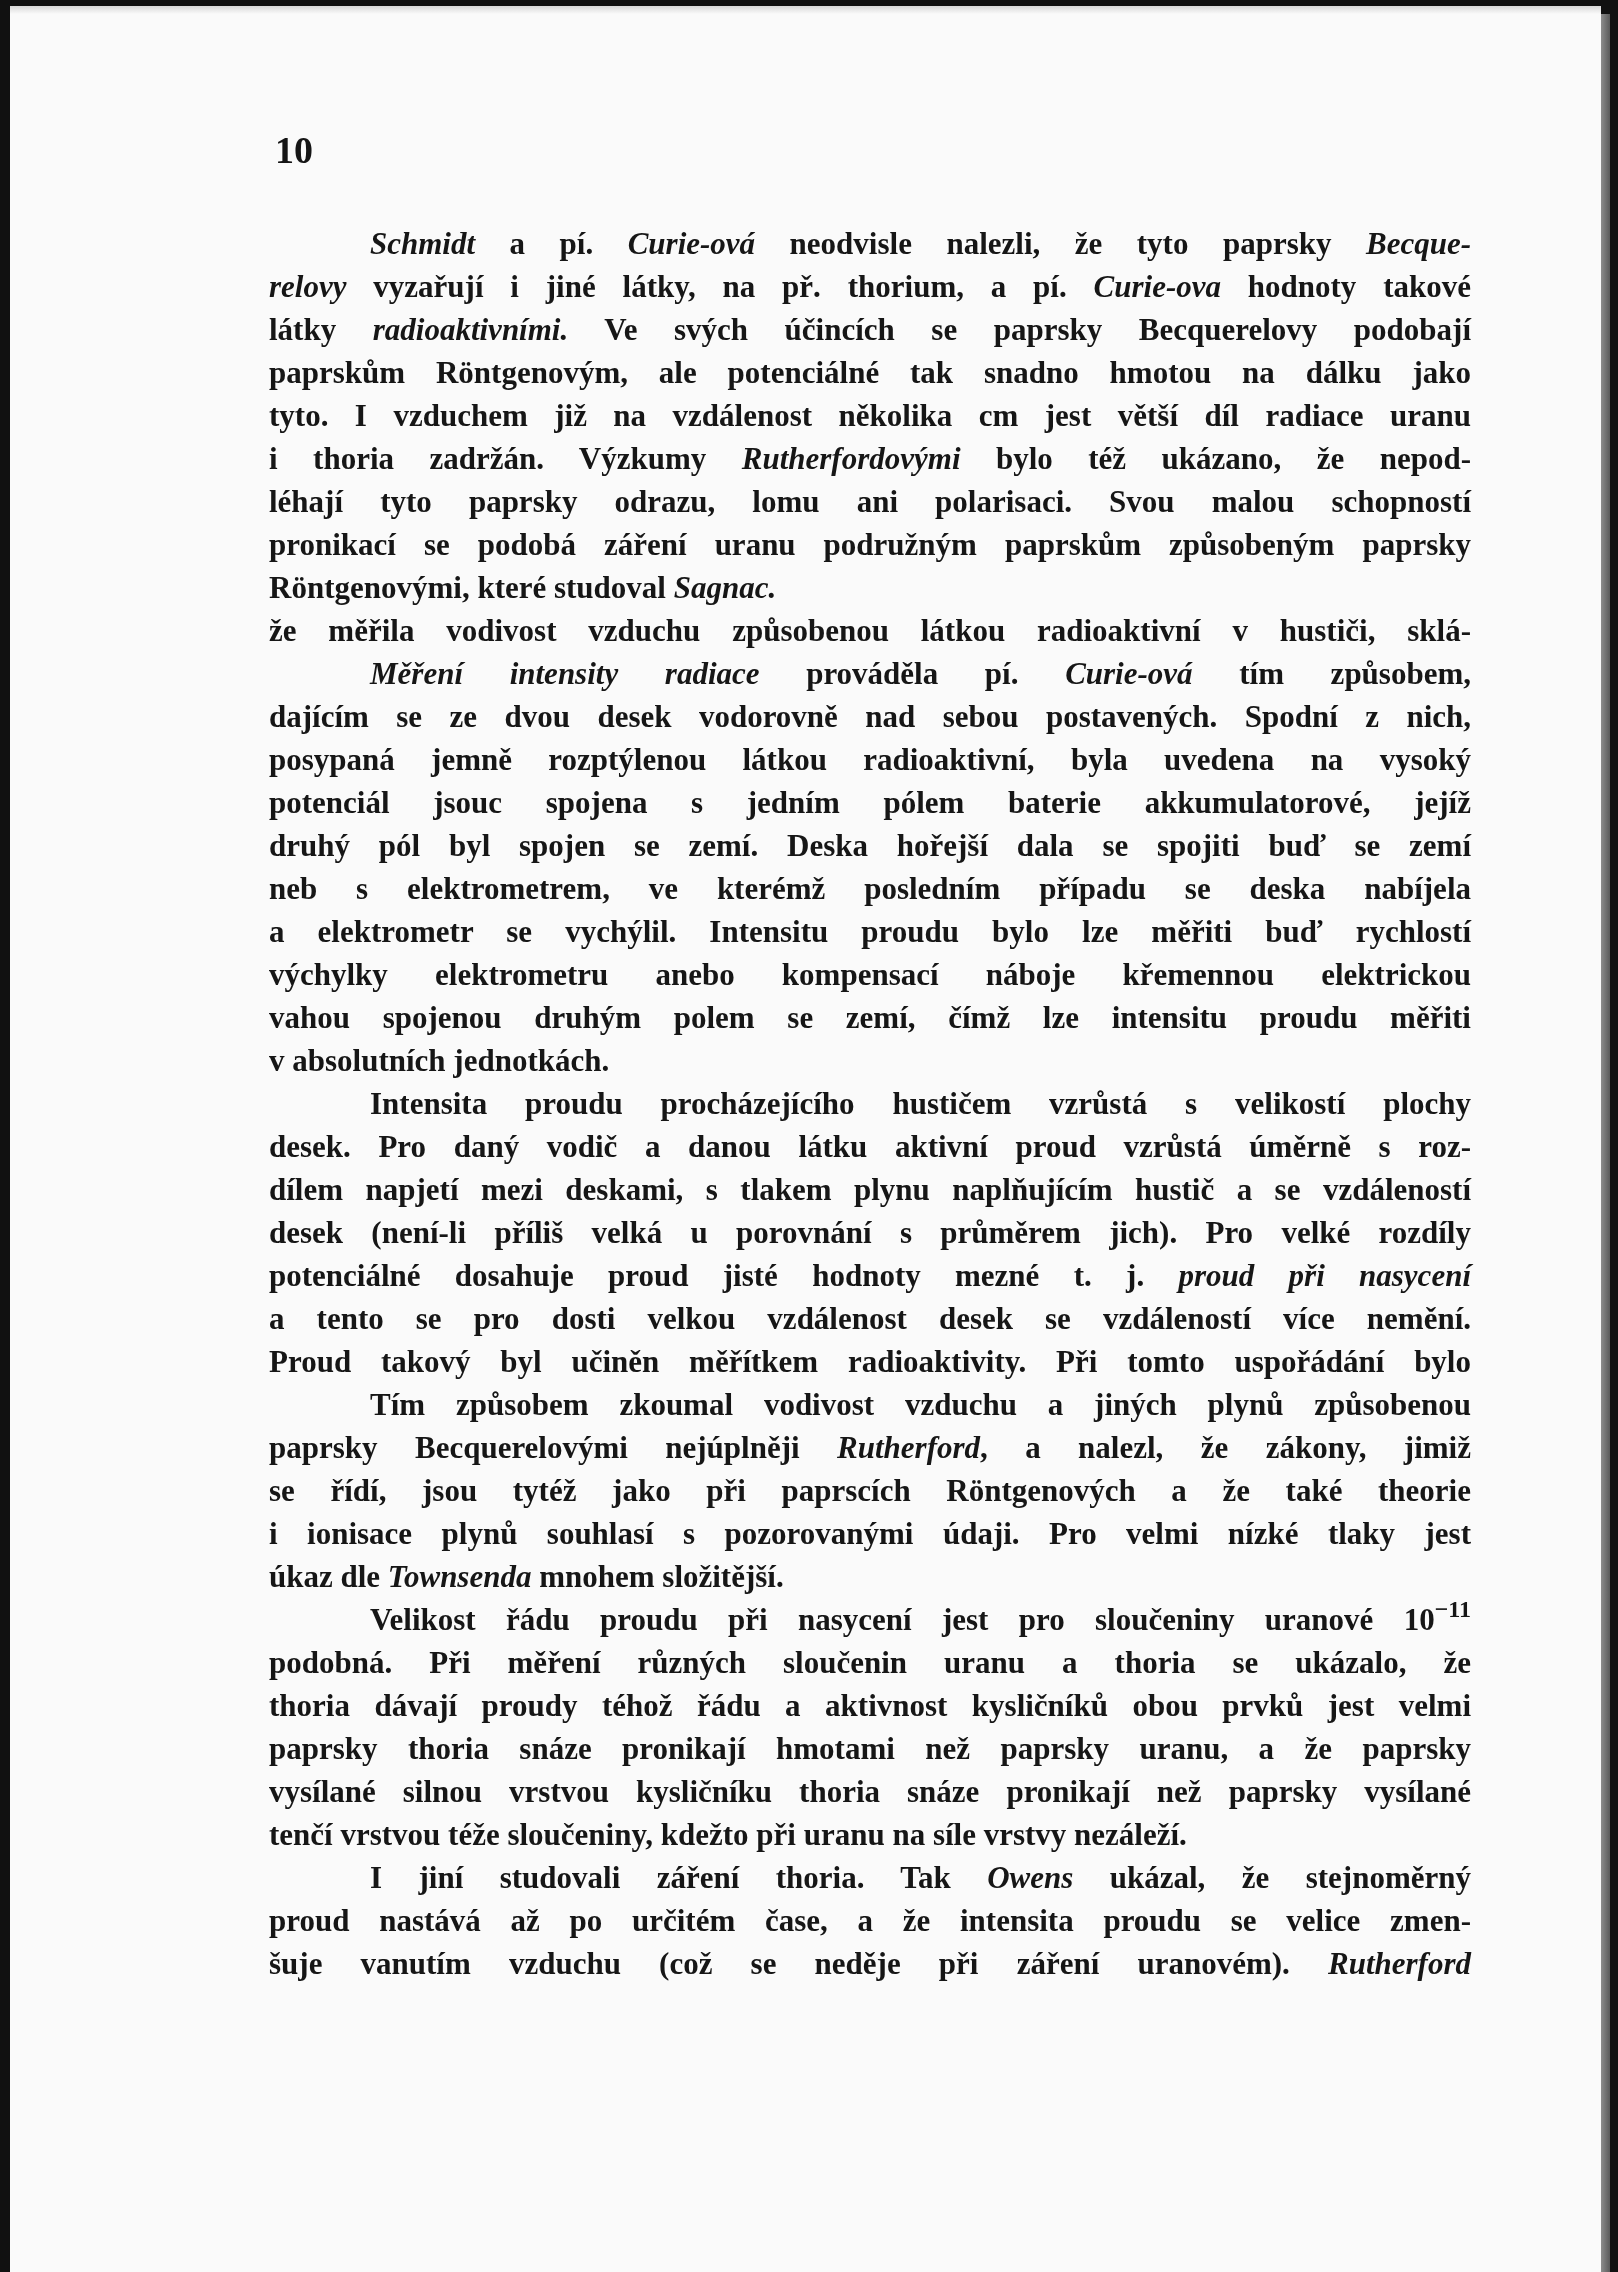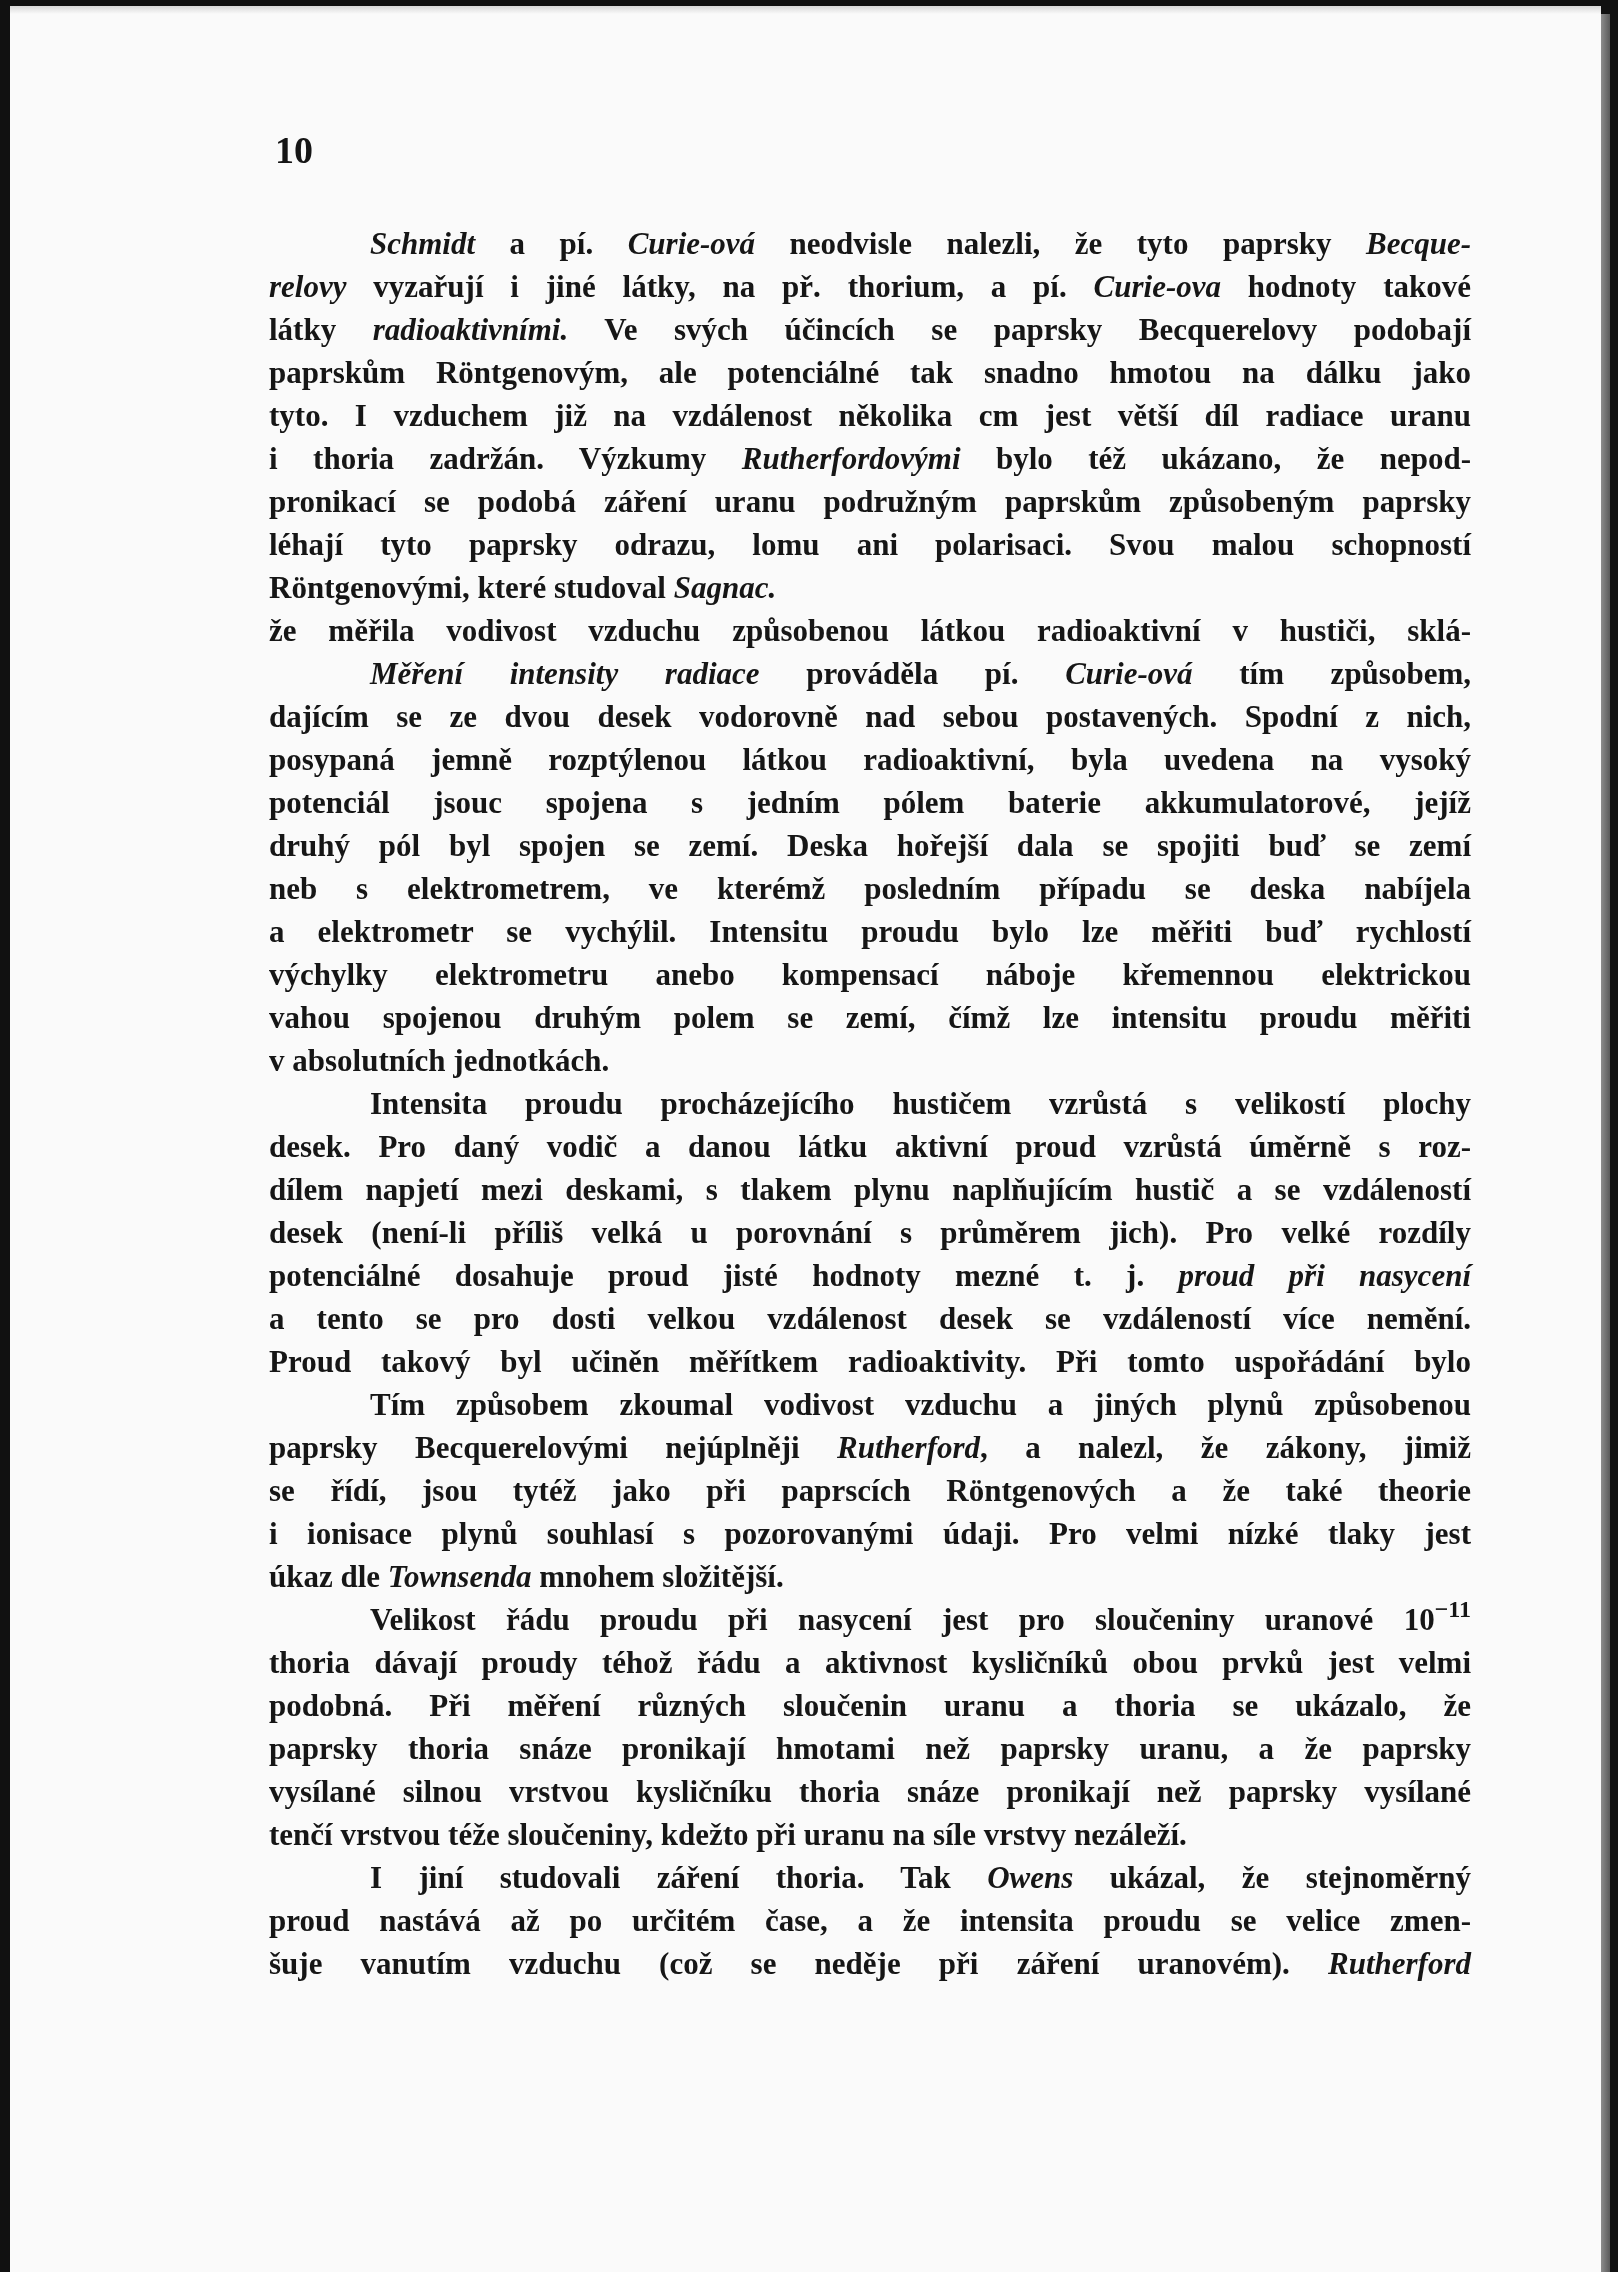--- a/index.html
+++ b/index.html
@@ -49,22 +49,22 @@
 
 <div class="page-number">10</div>
 
 <div class="text-block" id="text-block">
     <div class="line indent"><span class="it">Schmidt</span><span> a pí. </span><span class="it">Curie-ová</span><span> neodvisle nalezli, že tyto paprsky </span><span class="it">Becque-</span></div>
     <div class="line"><span class="it">relovy</span><span> vyzařují i jiné látky, na př. thorium, a pí. </span><span class="it">Curie-ova</span><span> hodnoty takové</span></div>
     <div class="line"><span>látky </span><span class="it">radioaktivními.</span><span> Ve svých účincích se paprsky Becquerelovy podobají</span></div>
     <div class="line"><span>paprskům Röntgenovým, ale potenciálné tak snadno hmotou na dálku jako</span></div>
     <div class="line"><span>tyto. I vzduchem již na vzdálenost několika cm jest větší díl radiace uranu</span></div>
     <div class="line"><span>i thoria zadržán. Výzkumy </span><span class="it">Rutherfordovými</span><span> bylo též ukázano, že nepod-</span></div>
+    <div class="line"><span>léhají tyto paprsky odrazu, lomu ani polarisaci. Svou malou schopností</span></div>
     <div class="line"><span>pronikací se podobá záření uranu podružným paprskům způsobeným paprsky</span></div>
-    <div class="line"><span>léhají tyto paprsky odrazu, lomu ani polarisaci. Svou malou schopností</span></div>
     <div class="line last"><span>Röntgenovými, které studoval </span><span class="it">Sagnac.</span></div>
     <div class="line"><span>že měřila vodivost vzduchu způsobenou látkou radioaktivní v hustiči, sklá-</span></div>
     <div class="line indent"><span class="it">Měření intensity radiace</span><span> prováděla pí. </span><span class="it">Curie-ová</span><span> tím způsobem,</span></div>
     <div class="line"><span>dajícím se ze dvou desek vodorovně nad sebou postavených. Spodní z nich,</span></div>
     <div class="line"><span>posypaná jemně rozptýlenou látkou radioaktivní, byla uvedena na vysoký</span></div>
     <div class="line"><span>potenciál jsouc spojena s jedním pólem baterie akkumulatorové, jejíž</span></div>
     <div class="line"><span>druhý pól byl spojen se zemí. Deska hořejší dala se spojiti buď se zemí</span></div>
     <div class="line"><span>neb s elektrometrem, ve kterémž posledním případu se deska nabíjela</span></div>
     <div class="line"><span>a elektrometr se vychýlil. Intensitu proudu bylo lze měřiti buď rychlostí</span></div>
     <div class="line"><span>výchylky elektrometru anebo kompensací náboje křemennou elektrickou</span></div>
@@ -76,22 +76,22 @@
     <div class="line"><span>desek (není-li příliš velká u porovnání s průměrem jich). Pro velké rozdíly</span></div>
     <div class="line"><span>potenciálné dosahuje proud jisté hodnoty mezné t. j. </span><span class="it">proud při nasycení</span></div>
     <div class="line"><span>a tento se pro dosti velkou vzdálenost desek se vzdáleností více nemění.</span></div>
     <div class="line"><span>Proud takový byl učiněn měřítkem radioaktivity. Při tomto uspořádání bylo</span></div>
     <div class="line indent"><span>Tím způsobem zkoumal vodivost vzduchu a jiných plynů způsobenou</span></div>
     <div class="line"><span>paprsky Becquerelovými nejúplněji </span><span class="it">Rutherford</span><span>, a nalezl, že zákony, jimiž</span></div>
     <div class="line"><span>se řídí, jsou tytéž jako při paprscích Röntgenových a že také theorie</span></div>
     <div class="line"><span>i ionisace plynů souhlasí s pozorovanými údaji. Pro velmi nízké tlaky jest</span></div>
     <div class="line last"><span>úkaz dle </span><span class="it">Townsenda</span><span> mnohem složitější.</span></div>
     <div class="line indent"><span>Velikost řádu proudu při nasycení jest pro sloučeniny uranové 10</span><sup>−11</sup></div>
+    <div class="line"><span>podobná. Při měření různých sloučenin uranu a thoria se ukázalo, že</span></div>
     <div class="line"><span>thoria dávají proudy téhož řádu a aktivnost kysličníků obou prvků jest velmi</span></div>
-    <div class="line"><span>podobná. Při měření různých sloučenin uranu a thoria se ukázalo, že</span></div>
     <div class="line"><span>paprsky thoria snáze pronikají hmotami než paprsky uranu, a že paprsky</span></div>
     <div class="line"><span>vysílané silnou vrstvou kysličníku thoria snáze pronikají než paprsky vysílané</span></div>
     <div class="line last"><span>tenčí vrstvou téže sloučeniny, kdežto při uranu na síle vrstvy nezáleží.</span></div>
     <div class="line indent"><span>I jiní studovali záření thoria. Tak </span><span class="it">Owens</span><span> ukázal, že stejnoměrný</span></div>
     <div class="line"><span>proud nastává až po určitém čase, a že intensita proudu se velice zmen-</span></div>
     <div class="line"><span>šuje vanutím vzduchu (což se neděje při záření uranovém). </span><span class="it">Rutherford</span></div>
   </div>
 
 
 </body></html>

